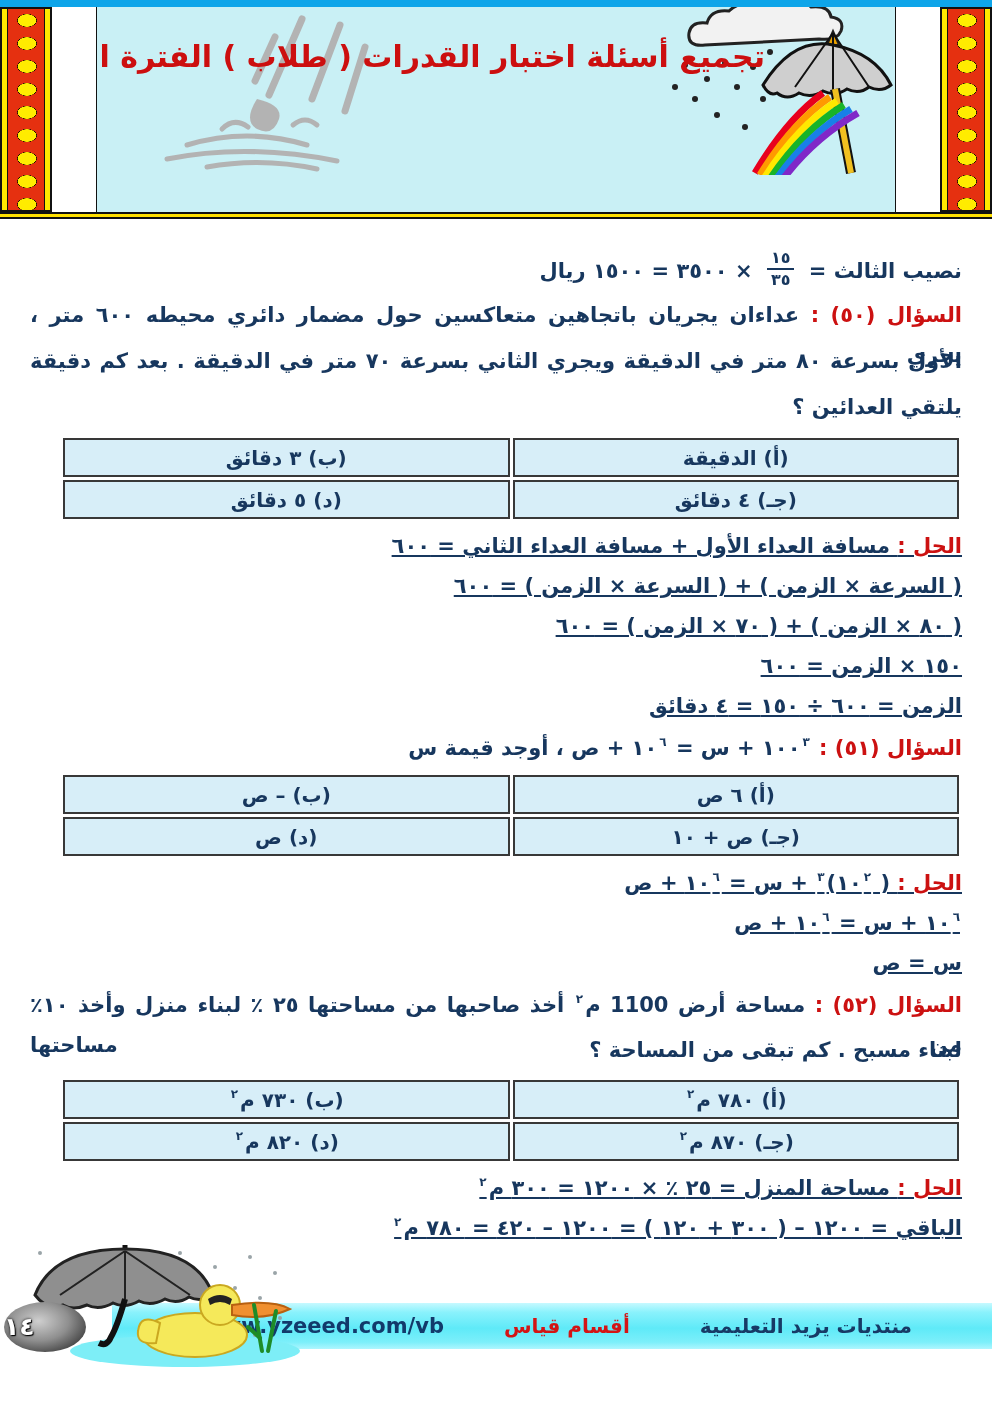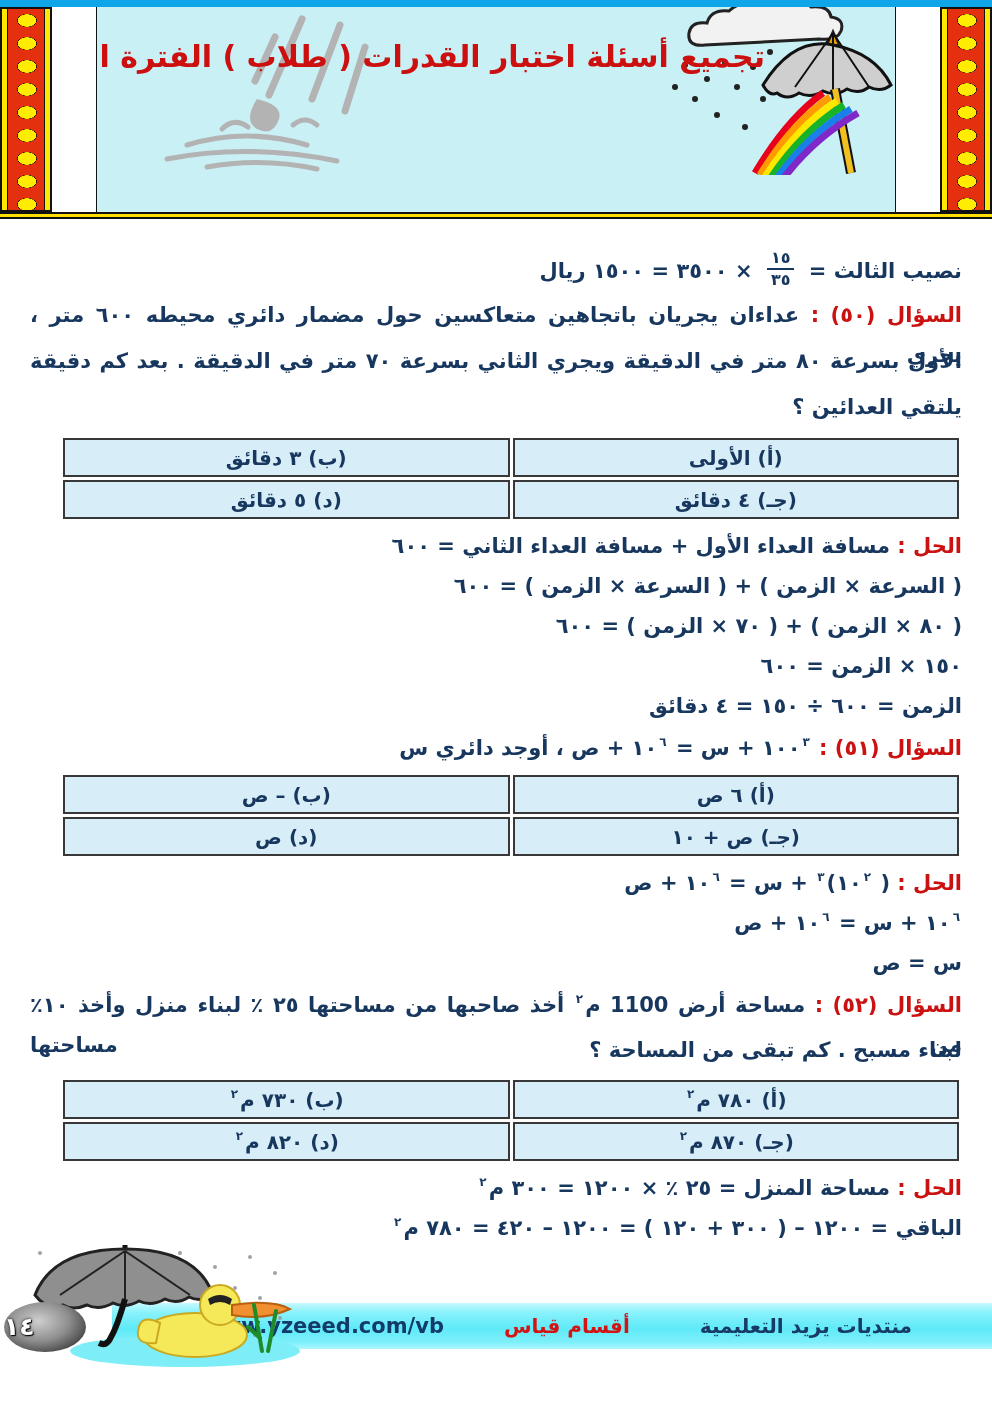--- a/index.html
+++ b/index.html
@@ -25,21 +25,21 @@
   .art { position:absolute; top:0; height:168px; pointer-events:none; }
   .art-left { left:0; width:300px; }
   .art-right { right:0; width:250px; }
   .banner-rule { height:7px; background:linear-gradient(180deg,#111 0 2px,#ffe000 2px 5px,#111 5px 7px); }
 
   
   main { padding:14px 30px 0 30px; }
   .line { color:#17375e; font-weight:bold; font-size:21px; height:44px; line-height:40px;
           text-align:right; white-space:nowrap; }
   .just { text-align:justify; text-align-last:justify; white-space:normal; }
-  .h46 { height:46px; } .h45 { height:45px; } .h42 { height:42px; } .h40 { height:40px; line-height:36px; }
+  .h46 { height:46px; } .h45 { height:45px; } .h42 { height:42px; } .h40 { height:40px; line-height:36px;text-decoration:underline; }
   .mt16 { margin-top:16px; }
   .red { color:#cc1111; }
   sup { font-size:12px; line-height:0; position:relative; top:-1px; margin:0 2px; }
   .ltr { direction:ltr; unicode-bidi:isolate; }
 
   .frac { display:inline-block; vertical-align:middle; text-align:center;
           font-size:16px; line-height:1.15; margin:0 7px 6px 7px; }
   .frac .num { display:block; border-bottom:2.5px solid #17375e; padding:0 4px 1px; }
   .frac .den { display:block; padding-top:1px; }
 
@@ -150,42 +150,42 @@
     <div class="line h46 just">
       <span class="red">السؤال (٥٠) :</span>
       <span>عداءان يجريان باتجاهين متعاكسين حول مضمار دائري محيطه ٦٠٠ متر ، يجري</span>
     </div>
     <div class="line h46 just">الأول بسرعة ٨٠ متر في الدقيقة ويجري الثاني بسرعة ٧٠ متر في الدقيقة . بعد كم دقيقة</div>
     <div class="line h46">يلتقي العدائين ؟</div>
 
     <table class="answers">
       <tbody>
           <tr>
-        <td>(أ) الأولى</td>
+        <td>(أ) الدقيقة</td>
         <td>(ب) ٣ دقائق</td>
       </tr>
       <tr>
         <td>(جـ) ٤ دقائق</td>
         <td>(د) ٥ دقائق</td>
       </tr>
     </tbody>
       </table>
 
     <div class="line h40">
       <span class="red">الحل :</span>
       <span>مسافة العداء الأول + مسافة العداء الثاني = ٦٠٠</span>
     </div>
     <div class="line h40">( السرعة × الزمن ) + ( السرعة × الزمن ) = ٦٠٠</div>
     <div class="line h40">( ٨٠ × الزمن ) + ( ٧٠ × الزمن ) = ٦٠٠</div>
     <div class="line h40">١٥٠ × الزمن = ٦٠٠</div>
     <div class="line h40">الزمن = ٦٠٠ ÷ ١٥٠ = ٤ دقائق</div>
 
     <div class="line h42">
       <span class="red">السؤال (٥١) :</span>
-      <span>١٠٠</span><sup>٣</sup><span> + س = ١٠</span><sup>٦</sup><span> + ص  ، أوجد دائري س</span>
+      <span>١٠٠</span><sup>٣</sup><span> + س = ١٠</span><sup>٦</sup><span> + ص  ، أوجد قيمة س</span>
     </div>
 
     <table class="answers">
       <tbody>
           <tr>
         <td>(أ) ٦ ص</td>
         <td>(ب) – ص</td>
       </tr>
       <tr>
         <td>(جـ) ص + ١٠</td>

